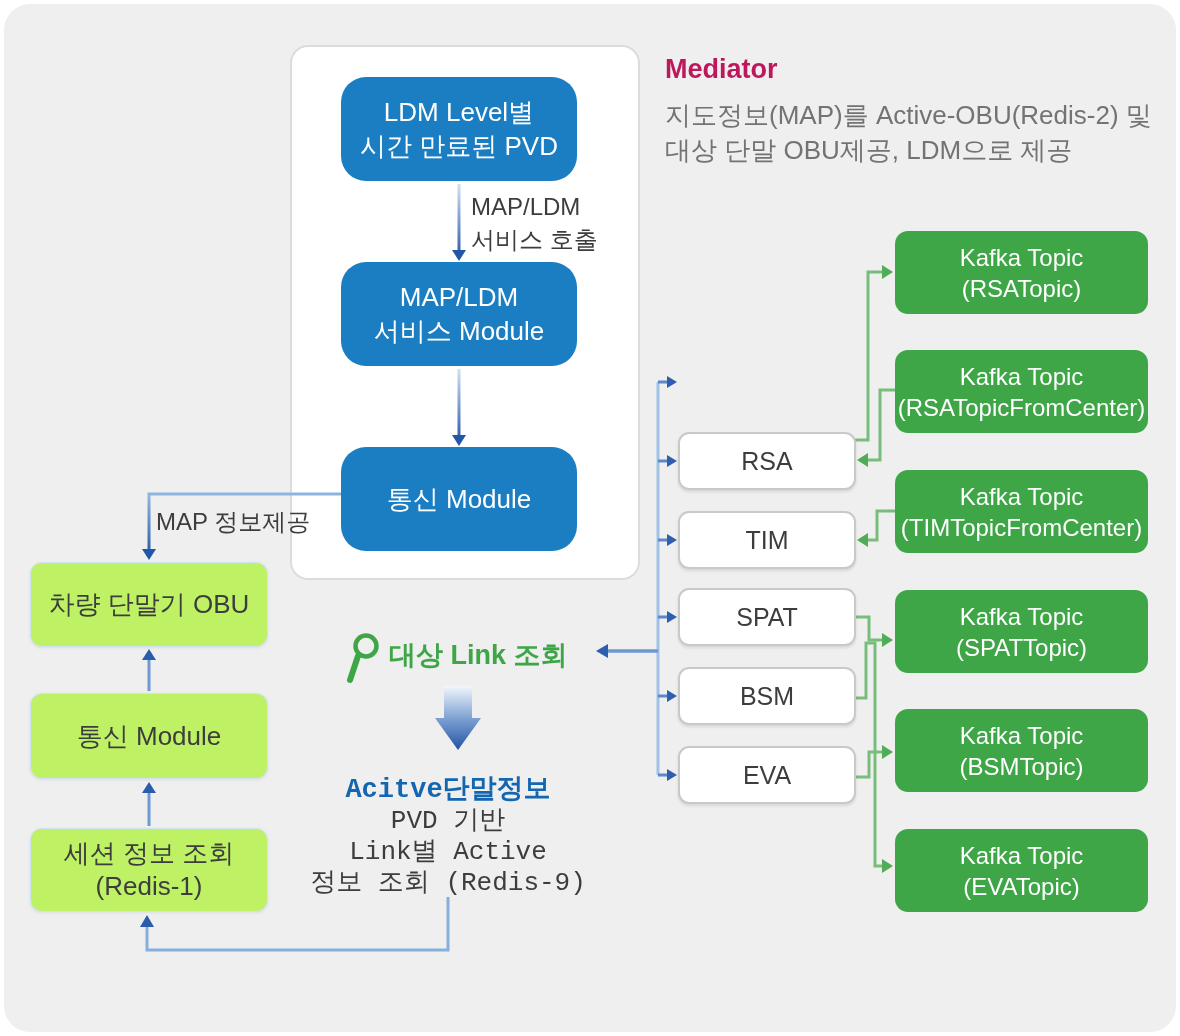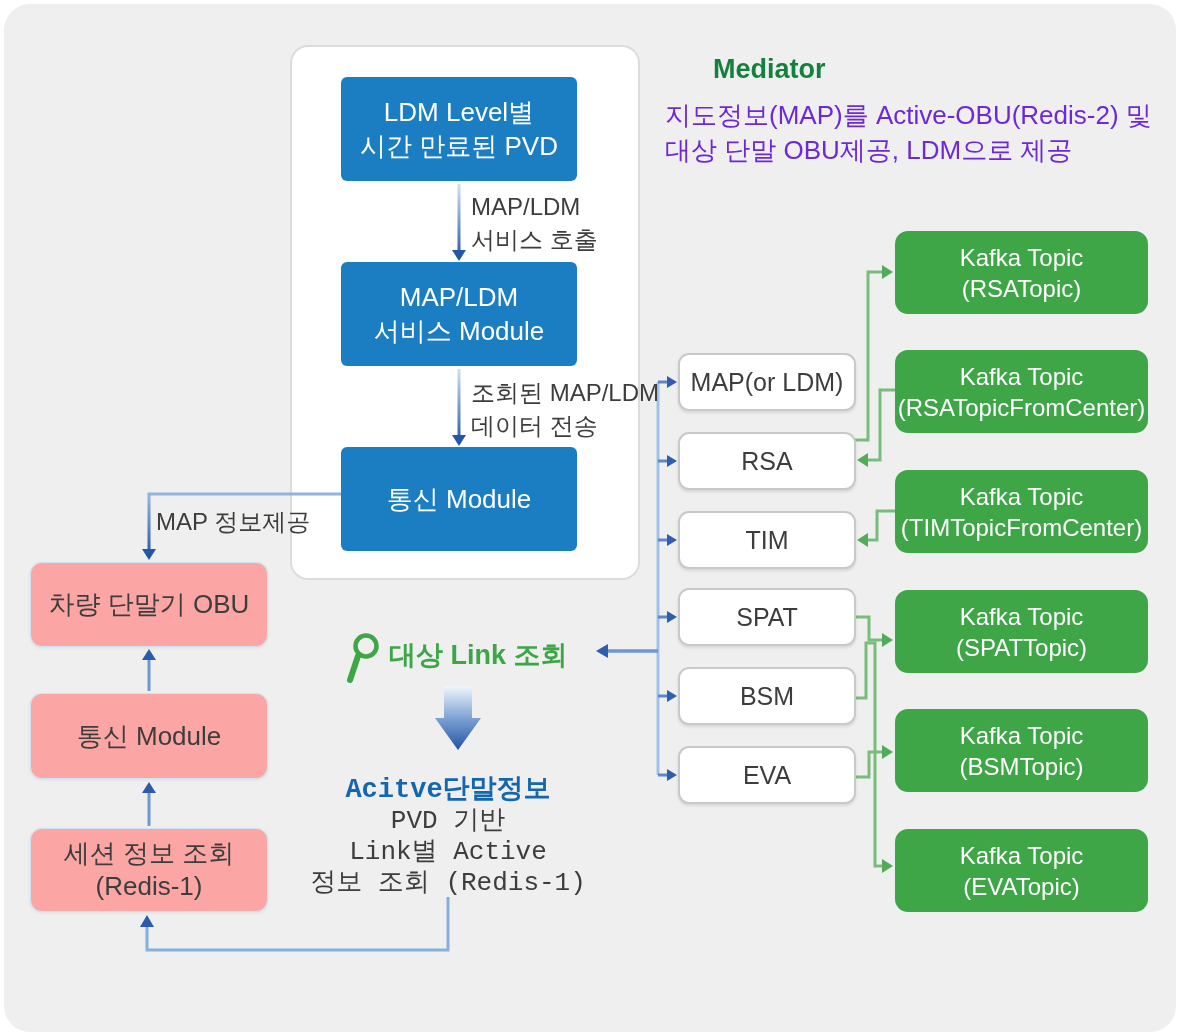--- a/index.html
+++ b/index.html
@@ -4,38 +4,38 @@
 <style>
   html,body{margin:0;padding:0;background:#ffffff;}
   body{font-family:"Liberation Sans","DejaVu Sans",sans-serif;}
   #canvas{position:relative;width:1180px;height:1036px;background:#ffffff;overflow:hidden;}
   #bg{position:absolute;left:4px;top:4px;width:1172px;height:1028px;background:#efefef;border-radius:26px;}
   .abs{position:absolute;}
   .ml{white-space:pre-line;}
   
   .container{left:290px;top:45px;width:350px;height:535px;background:#ffffff;border:2px solid #dcdcdc;border-radius:18px;box-sizing:border-box;}
   
-  .bluebox{width:236px;height:104px;left:341px;background:#1b7ec2;border-radius:6px;color:#ffffff;
+  .bluebox{width:236px;height:104px;left:341px;background:#1b7ec2;border-radius:25px;color:#ffffff;
            display:flex;align-items:center;justify-content:center;text-align:center;
            font-size:26px;line-height:34px;}
   
-  .leftbox{left:30px;width:238px;background:#fca5a5;border:1px solid #cfe3f2;border-radius:12px;
+  .leftbox{left:30px;width:238px;background:#bef264;border:1px solid #cfe3f2;border-radius:12px;
            color:#3d3d3d;display:flex;align-items:center;justify-content:center;text-align:center;
            font-size:26px;line-height:33px;box-shadow:0 1px 3px rgba(120,150,180,.18);box-sizing:border-box;}
   
   .msgbox{left:678px;width:178px;height:58px;background:#ffffff;border:2px solid #c9c9c9;border-radius:11px;
           color:#3d3d3d;display:flex;align-items:center;justify-content:center;font-size:25px;
           box-shadow:0 2px 3px rgba(0,0,0,.10);box-sizing:border-box;}
   
   .kafkabox{left:895px;width:253px;height:83px;background:#3fa648;border-radius:13px;color:#ffffff;
             display:flex;align-items:center;justify-content:center;text-align:center;
             font-size:24px;line-height:31px;}
   .lbl{color:#3d3d3d;font-size:24px;line-height:33px;}
-  .mediator-title{color:#15803d;font-size:27px;font-weight:bold;margin-left:48px;}
-  .mediator-desc{color:#6d28d9;font-size:26px;line-height:35px;}
+  .mediator-title{color:#be185d;font-size:27px;font-weight:bold;}
+  .mediator-desc{color:#737373;font-size:26px;line-height:35px;}
   .link-lookup{color:#3fa648;font-size:27px;font-weight:bold;}
   .active-title{color:#1566b0;font-size:27px;font-weight:bold;}
   .active-line{color:#3d3d3d;font-size:26px;line-height:31px;}
   svg{position:absolute;left:0;top:0;pointer-events:none;}
 </style>
 </head>
 <body>
 
 <div id="canvas">
   <div id="bg"></div>
@@ -146,43 +146,40 @@
   </svg>
 
   <div class="abs bluebox ml" style="top:77px;">LDM Level별
 시간 만료된 PVD</div>
   <div class="abs bluebox ml" style="top:262px;">MAP/LDM
 서비스 Module</div>
   <div class="abs bluebox" style="top:447px;">통신 Module</div>
 
   <div class="abs lbl ml" style="left:471px;top:190px;">MAP/LDM
 서비스 호출</div>
-  <div class="abs lbl ml" style="left:471px;top:376px;">조회된 MAP/LDM
-데이터 전송</div>
 
   <div class="abs mediator-title" style="left:665px;top:54px;">Mediator</div>
   <div class="abs mediator-desc ml" style="left:665px;top:98px;">지도정보(MAP)를 Active-OBU(Redis-2) 및
 대상 단말 OBU제공, LDM으로 제공</div>
 
   <div class="abs lbl" style="left:156px;top:505px;">MAP 정보제공</div>
 
   <div class="abs leftbox" style="top:562px;height:85px;">차량 단말기 OBU</div>
   <div class="abs leftbox" style="top:693px;height:86px;">통신 Module</div>
   <div class="abs leftbox ml" style="top:828px;height:84px;">세션 정보 조회
 (Redis-1)</div>
 
   <div class="abs link-lookup" style="left:389px;top:637px;">대상 Link 조회</div>
   <div class="abs" style="left:308px;top:770px;width:280px;text-align:center;font-family:Liberation Mono, monospace;">
     <div class="active-title">Acitve단말정보</div>
     <div class="active-line">PVD 기반</div>
     <div class="active-line">Link별 Active</div>
-    <div class="active-line">정보 조회 (Redis-1)</div>
+    <div class="active-line">정보 조회 (Redis-9)</div>
   </div>
 
-  <div class="abs msgbox" style="top:353px;">MAP(or LDM)</div>
   <div class="abs msgbox" style="top:432px;">RSA</div>
   <div class="abs msgbox" style="top:588px;">SPAT</div>
   <div class="abs msgbox" style="top:511px;">TIM</div>
   <div class="abs msgbox" style="top:667px;">BSM</div>
   <div class="abs msgbox" style="top:746px;">EVA</div>
 
   <div class="abs kafkabox ml" style="top:231px;">Kafka Topic
 (RSATopic)</div>
   <div class="abs kafkabox ml" style="top:350px;">Kafka Topic
 (RSATopicFromCenter)</div>

